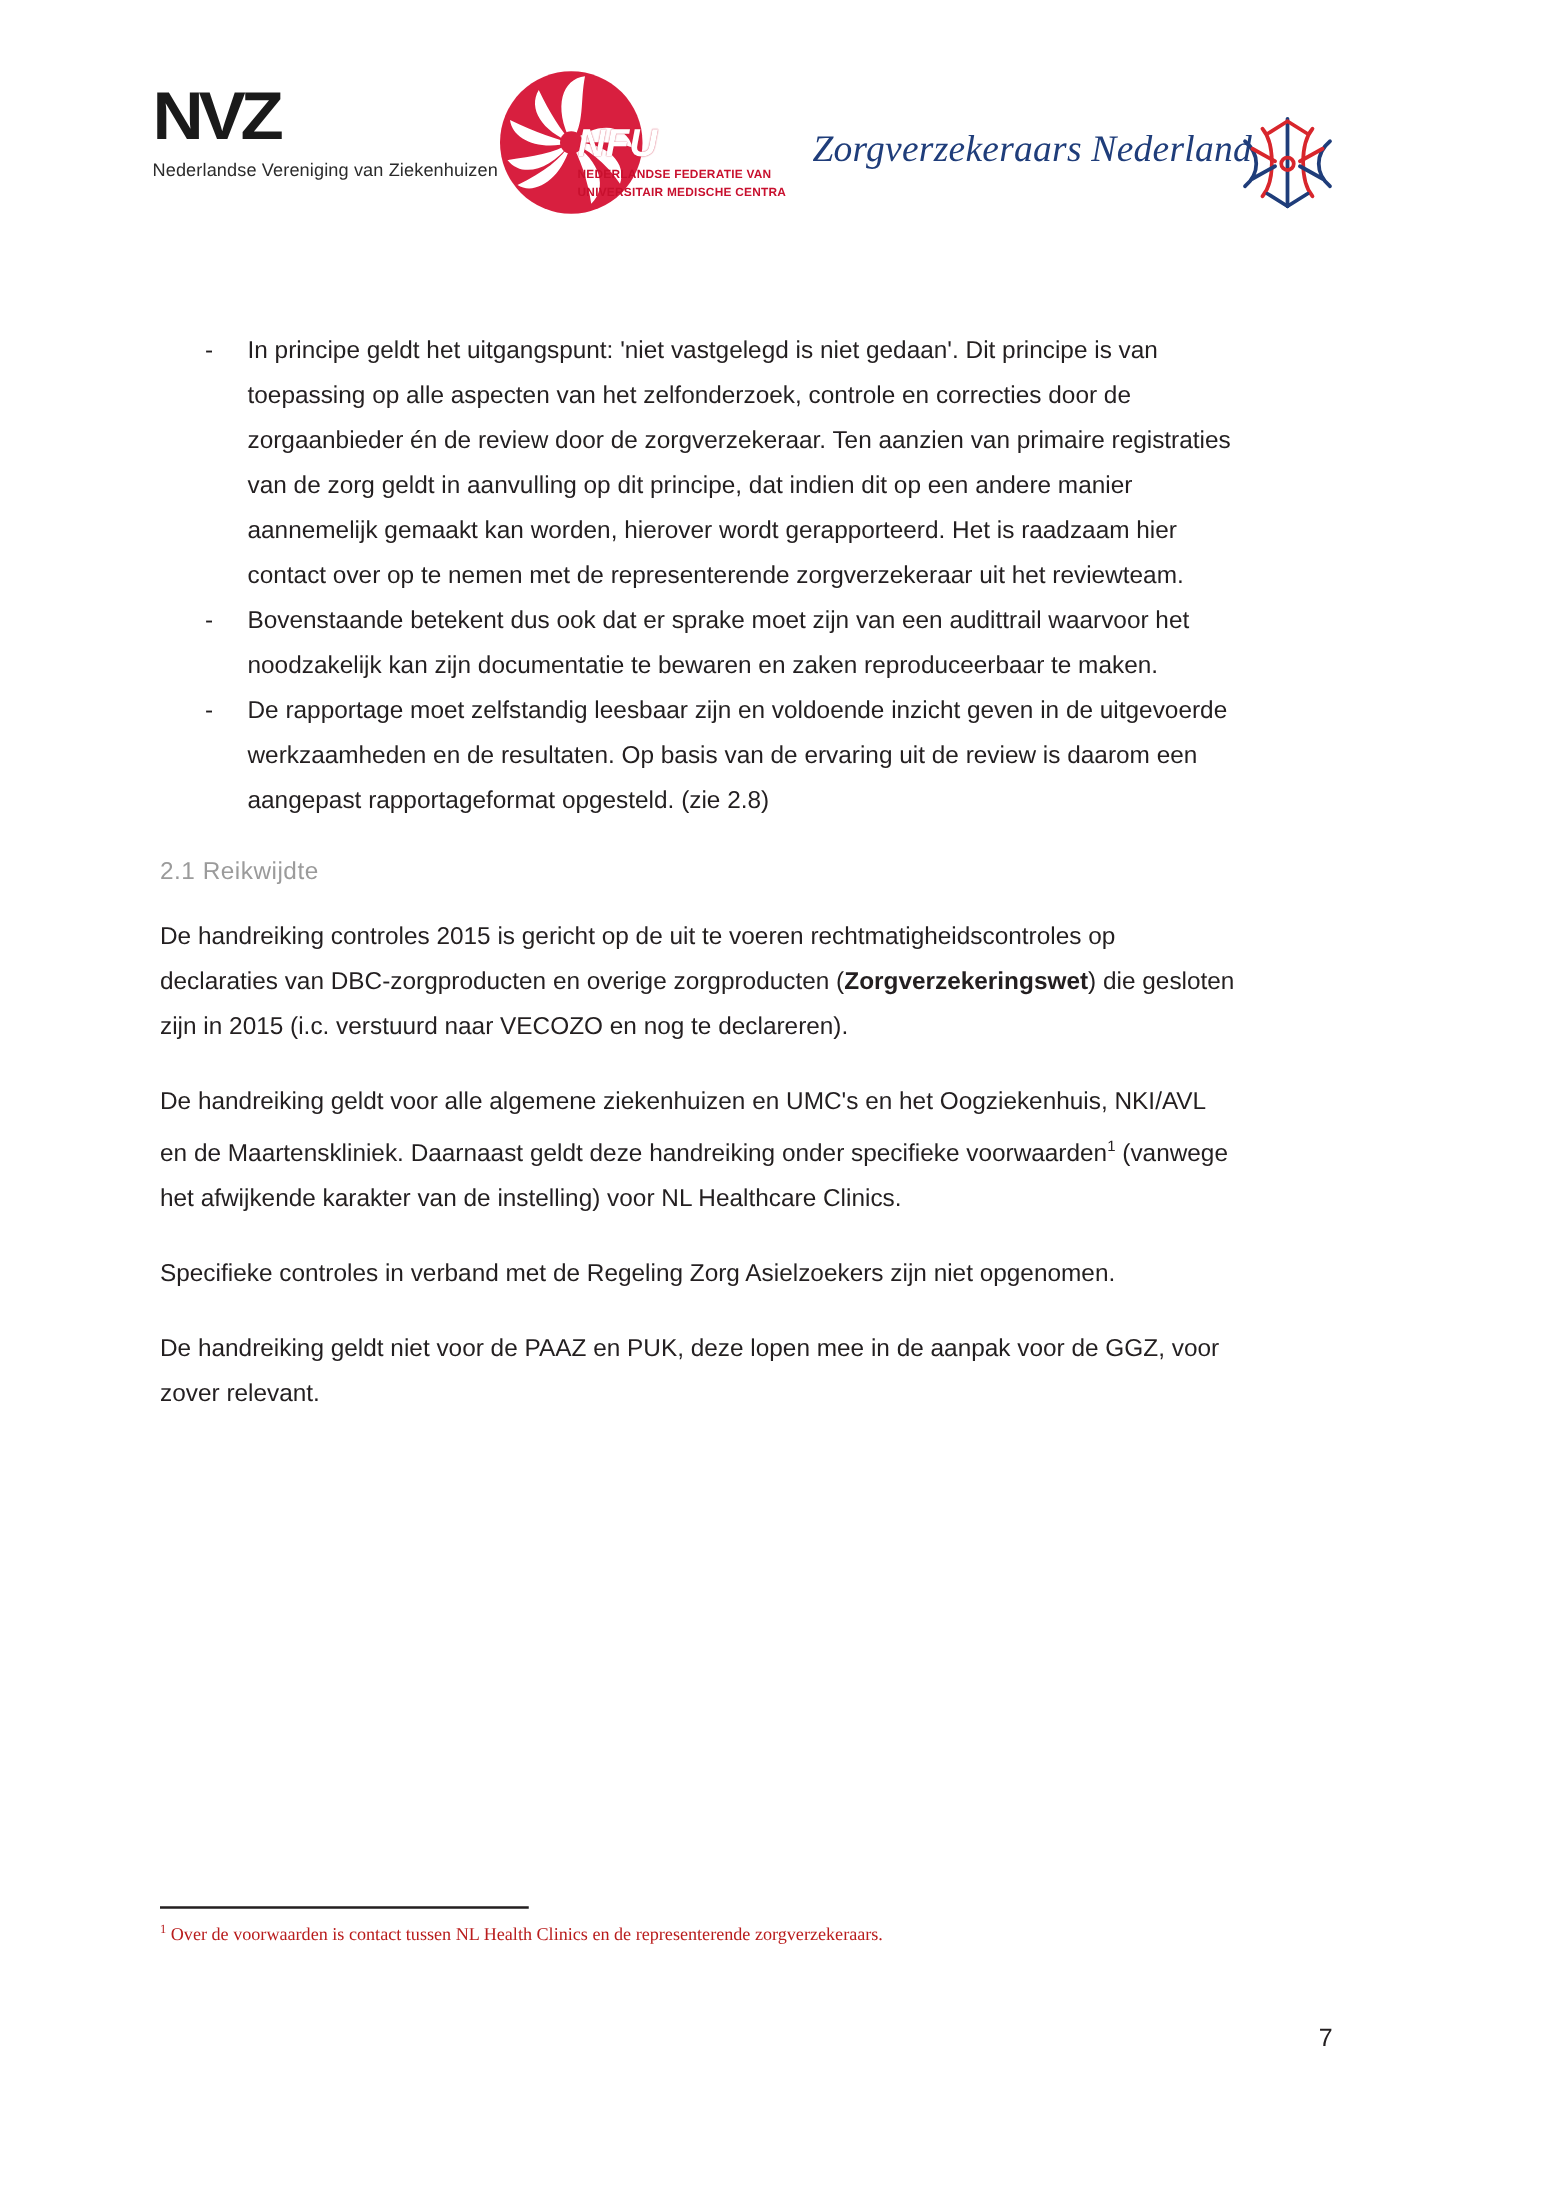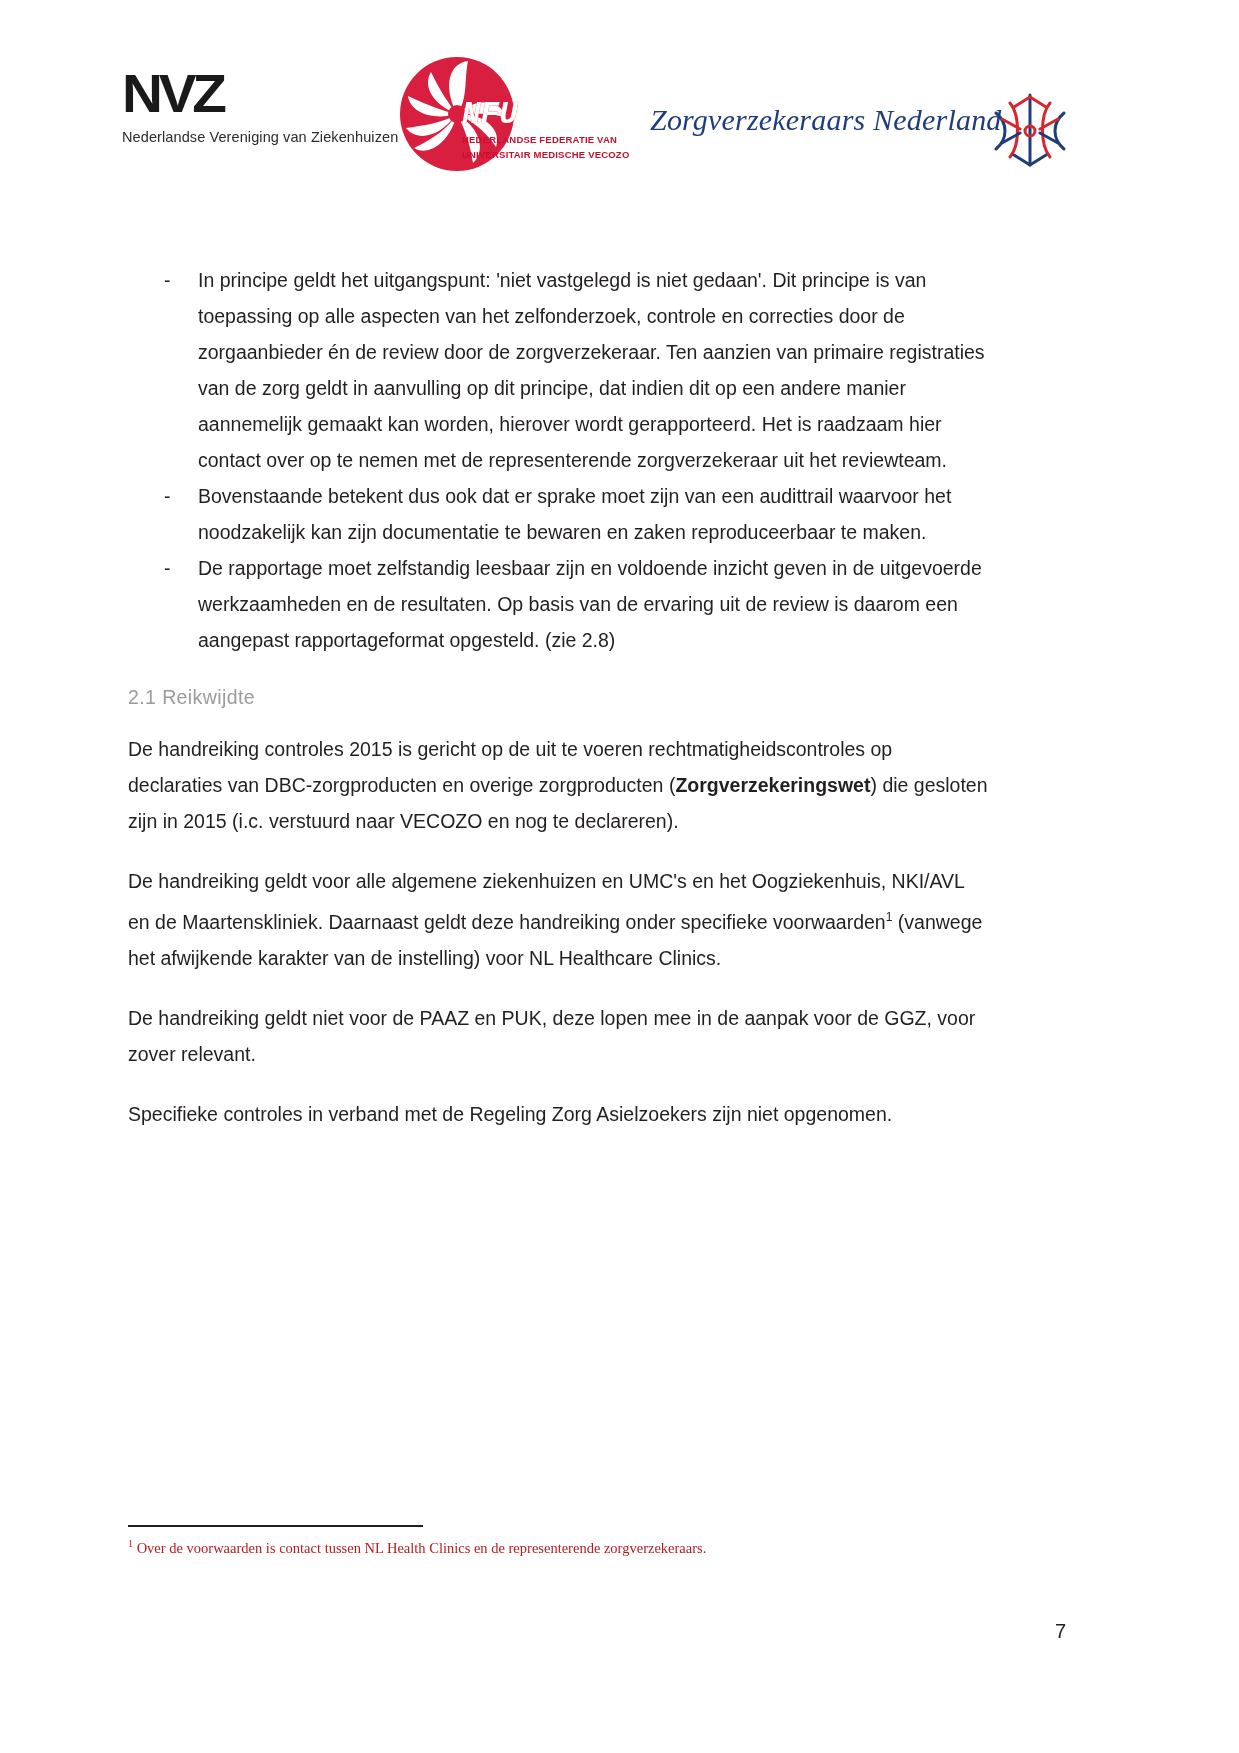--- a/index.html
+++ b/index.html
@@ -63,21 +63,21 @@
     width: 118px;
     height: 118px;
   }
   .nfu-text {
     position: absolute;
     left: 64px;
     top: 44px;
     width: 200px;
   }
   .nfu-name {
-    font-family: Liberation Mono, monospace;
+    font-family: Liberation Sans, sans-serif;
     font-weight: bold;
     font-style: italic;
     font-size: 31px;
     color: #ffffff;
     text-shadow: 0 0 1px #c8102e;
     line-height: 32px;
   }
   .nfu-tag {
     font-size: 9.5px;
     font-weight: bold;
@@ -211,21 +211,21 @@
             <path d="M59 59 C 88 58, 104 76, 98 92 C 86 74, 71 64, 59 59 Z"></path>
             <path d="M59 59 C 52 88, 30 102, 16 93 C 37 83, 51 72, 59 59 Z"></path>
             <path d="M59 59 C 34 66, 12 57, 10 41 C 31 51, 48 57, 59 59 Z"></path>
           </g>
           <circle cx="59" cy="59" r="9" fill="#d81f3f"></circle>
         </g>
       </svg>
       <div class="nfu-text">
         <div class="nfu-name">NFU</div>
         <div class="nfu-tag">NEDERLANDSE FEDERATIE VAN</div>
-        <div class="nfu-tag">UNIVERSITAIR MEDISCHE VECOZO</div>
+        <div class="nfu-tag">UNIVERSITAIR MEDISCHE CENTRA</div>
       </div>
     </div>
 
     <div class="zn-logo">
       <div class="zn-text">Zorgverzekeraars Nederland</div>
       <svg class="zn-mark" viewBox="0 0 100 90">
         <g stroke-width="3" fill="none" stroke-linecap="round">
           <path d="M50 10 L50 80" stroke="#1f3d7a"></path>
           <path d="M30 18 C40 30, 40 60, 30 72" stroke="#d8262c"></path>
           <path d="M70 18 C60 30, 60 60, 70 72" stroke="#d8262c"></path>
@@ -262,23 +262,23 @@
 
     <p class="para">
       <span>De handreiking controles 2015 is gericht op de uit te voeren rechtmatigheidscontroles op declaraties van DBC-zorgproducten en overige zorgproducten (</span><b>Zorgverzekeringswet</b><span>) die gesloten zijn in 2015 (i.c. verstuurd naar VECOZO en nog te declareren).</span>
     </p>
 
 
     <p class="para">
       <span>De handreiking geldt voor alle algemene ziekenhuizen en UMC's en het Oogziekenhuis, NKI/AVL en de Maartenskliniek. Daarnaast geldt deze handreiking onder specifieke voorwaarden</span><sup class="fn">1</sup><span> (vanwege het afwijkende karakter van de instelling) voor NL Healthcare Clinics.</span>
     </p>
 
+    <p class="para">Specifieke controles in verband met de Regeling Zorg Asielzoekers zijn niet opgenomen.</p>
+
     <p class="para">De handreiking geldt niet voor de PAAZ en PUK, deze lopen mee in de aanpak voor de GGZ, voor zover relevant.</p>
-
-    <p class="para">Specifieke controles in verband met de Regeling Zorg Asielzoekers zijn niet opgenomen.</p>
   </div>
 
   <div class="footnote-rule"></div>
   <div class="footnote">
     <sup>1</sup><span> Over de voorwaarden is contact tussen NL Health Clinics en de representerende zorgverzekeraars.</span>
   </div>
 
   <div class="page-number">7</div>
 
 </div>

